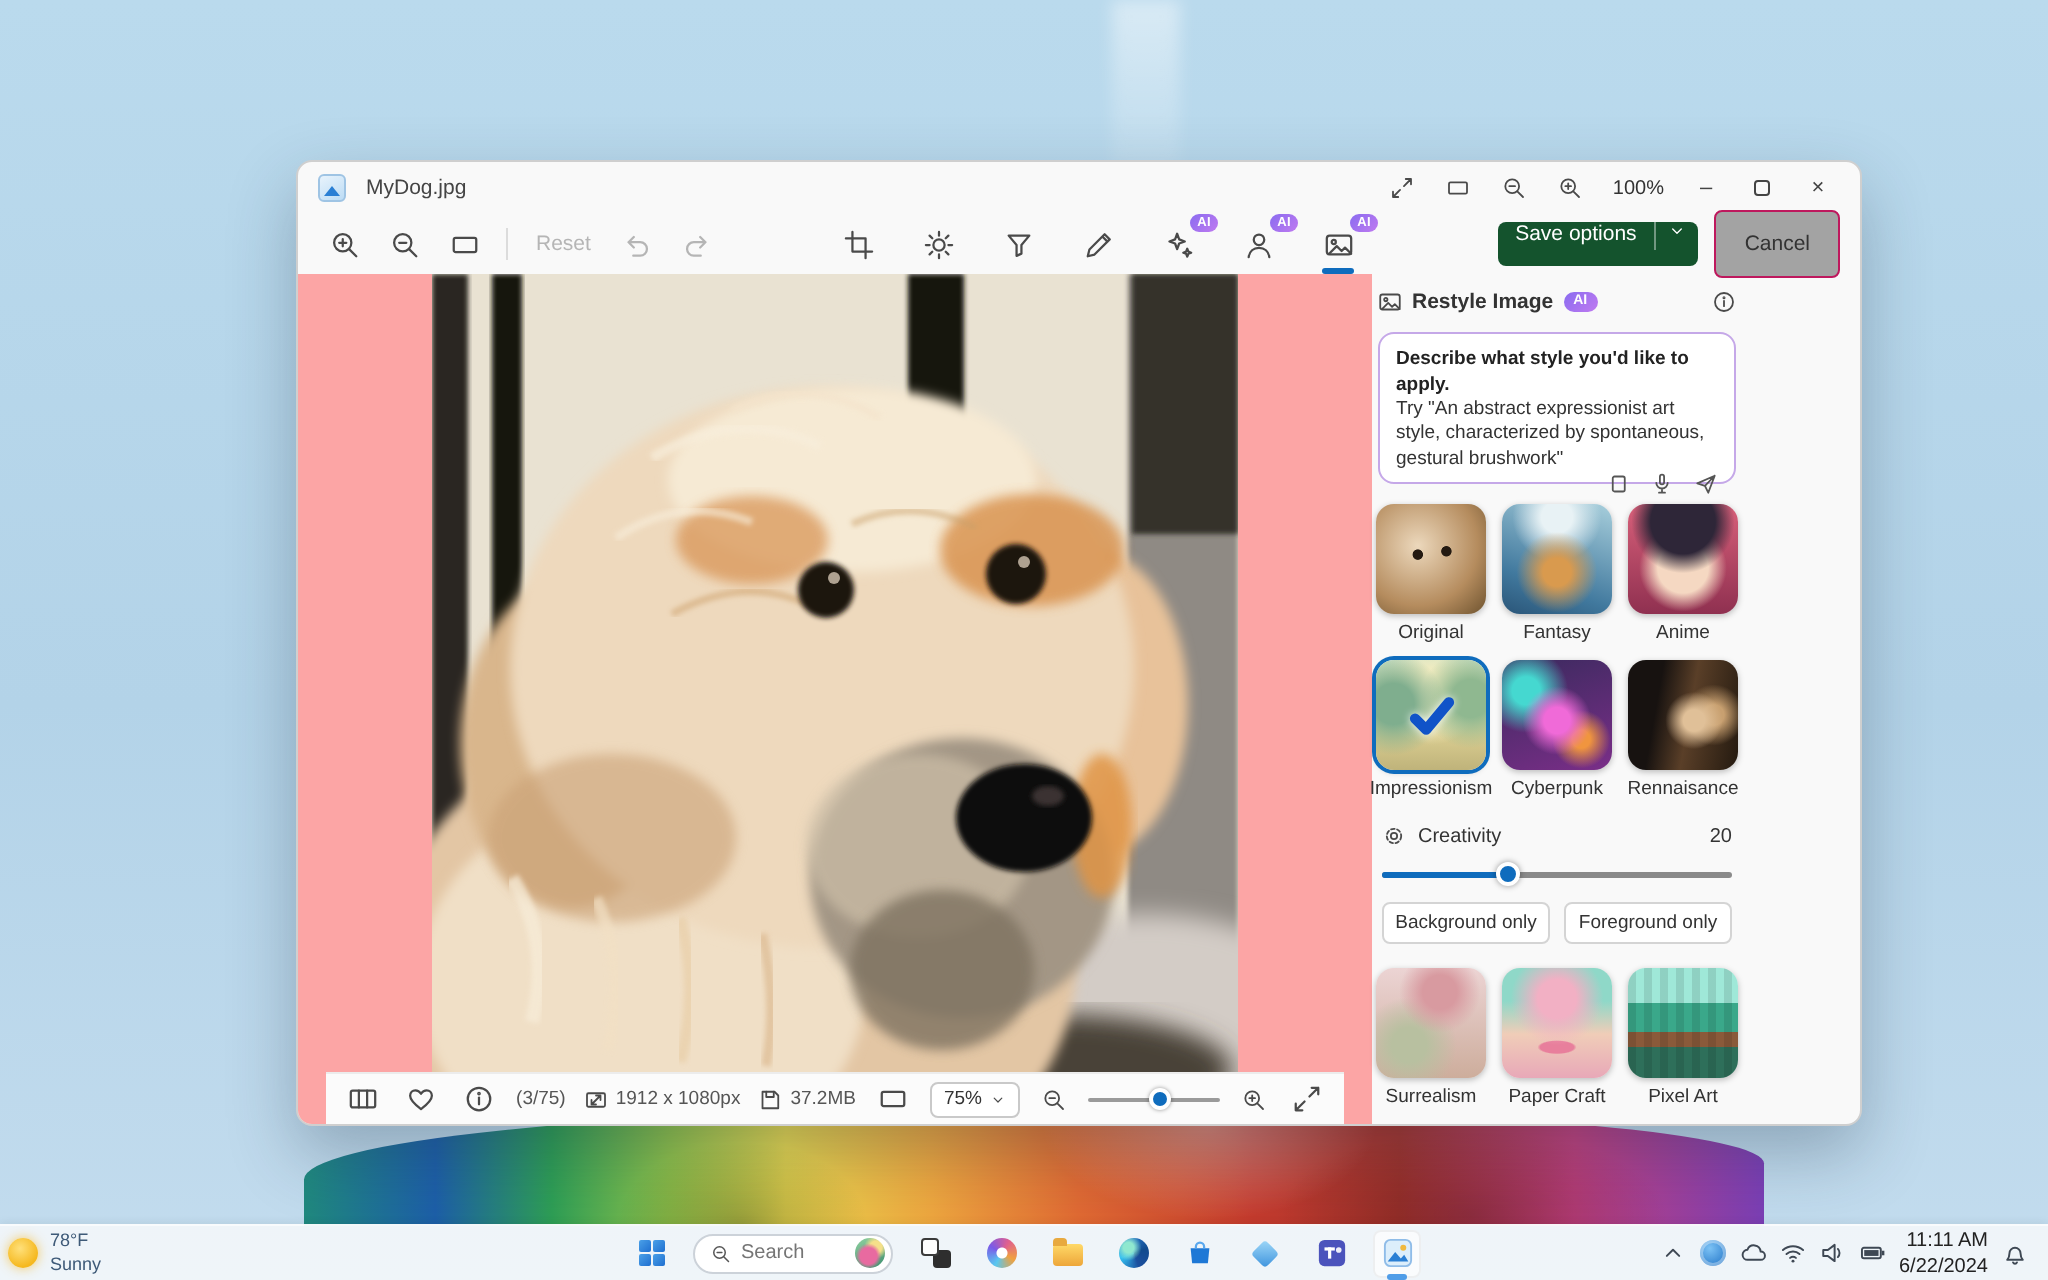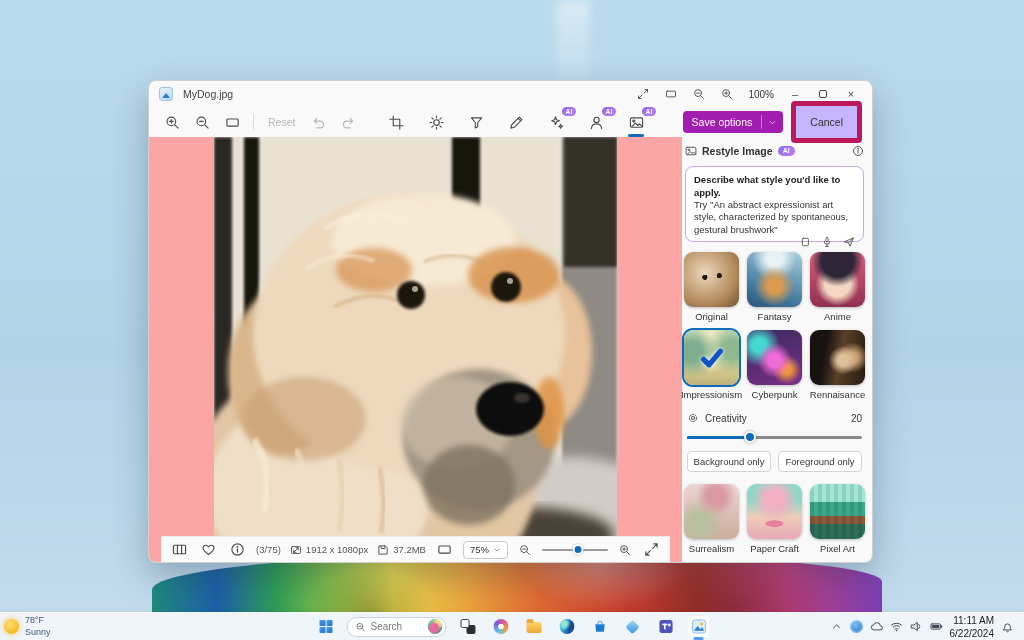--- a/index.html
+++ b/index.html
@@ -48,47 +48,47 @@
   .diamond { width:10px; height:10px; transform:rotate(45deg); border-radius:2px; background:linear-gradient(135deg,#9fd8f8,#3d93dd); }
   .teams { width:15px; height:15px; }
   .photos-btn { background:rgba(255,255,255,.65); box-shadow:inset 0 0 0 1px rgba(0,0,0,.05); }
   .indicator { position:absolute; bottom:-1px; left:50%; transform:translateX(-50%); width:10px; height:3px; border-radius:2px; background:#4f9de8; }
   .tray { margin-left:auto; display:flex; align-items:center; gap:7px; padding-right:10px; height:100%; }
   .tray .ic { width:13px; height:13px; stroke:#3e4854; }
   .bluedot { width:13px; height:13px; border-radius:50%; background:radial-gradient(circle at 38% 32%,#7cc2f5,#1b6fc4); box-shadow:inset 0 0 0 1.5px rgba(255,255,255,.35); }
   .clock { text-align:right; font-size:10px; line-height:1.3; color:#222; }
 
   
-  .window { position:absolute; left:148px; top:80px; width:725px; height:483px; background:#f9f9f9; border-radius:8px;
+  .window { position:absolute; left:148px; top:80px; width:783px; height:483px; background:#f9f9f9; border-radius:8px;
             border:1px solid #cfcfcf; box-shadow:0 14px 34px rgba(30,50,70,.30); overflow:hidden; display:flex; flex-direction:column; }
   .titlebar { height:26px; display:flex; align-items:center; padding:0 8px; flex:none; }
   .app-logo { width:14px; height:14px; border-radius:3px; background:linear-gradient(150deg,#e8f3fc,#bcdcf5); border:1px solid #9fc4e4; position:relative; margin:0 10px 0 2px; }
   .app-logo::after { content:""; position:absolute; left:2px; bottom:2px; border-left:4px solid transparent; border-right:4px solid transparent; border-bottom:5px solid #2a7fd4; }
   .title-text { font-size:10.5px; color:#444; }
   .tb-right { margin-left:auto; display:flex; align-items:center; gap:2px; }
   .cbtn { width:26px; height:22px; display:flex; align-items:center; justify-content:center; border-radius:4px; color:#444; font-size:11px; }
   .zoomlvl { font-size:10px; color:#333; padding:0 6px; }
   .max-box { width:8px; height:8px; border:1px solid #444; border-radius:2px; display:block; }
 
   .toolbar { height:30px; display:flex; align-items:center; padding:0 10px; flex:none; }
   .tgrp { display:flex; align-items:center; gap:4px; }
   .tbtn { width:26px; height:24px; display:flex; align-items:center; justify-content:center; border-radius:4px; position:relative; }
   .tdiv { width:1px; height:16px; background:#dcdcdc; margin:0 4px; }
   .reset-lbl { color:#b5b5b5; font-size:10.5px; padding:0 6px; }
   .tool-center { flex:1; display:flex; justify-content:center; gap:14px; }
   .ai-pill { position:absolute; top:-3px; right:-7px; font-size:6.5px; font-weight:bold; color:#fff; padding:1px 3.5px; border-radius:6px;
              background:linear-gradient(135deg,#8a6cf0,#c07af0); letter-spacing:.2px; }
   .sel-underline { position:absolute; bottom:-3px; left:50%; transform:translateX(-50%); width:16px; height:3px; border-radius:2px; background:#0f6cbd; }
   .tool-right { display:flex; align-items:center; gap:8px; margin-left:12px; }
-  .btn-primary { display:flex; align-items:center; height:22px; background:#a21caf; color:#fff; border-radius:4px; font-size:10.5px; overflow:hidden; }
+  .btn-primary { display:flex; align-items:flex-start; height:22px; background:#14532d; color:#fff; border-radius:4px; font-size:10.5px; overflow:hidden; }
   .btn-primary .lbl { padding:0 9px; }
   .btn-primary .split { width:1px; height:14px; background:rgba(255,255,255,.4); }
   .btn-primary .chev { padding:0 6px; display:flex; }
   .btn-primary .chev .ic { stroke:#fff; width:9px; height:9px; }
-  .btn-secondary { height:22px; padding:16px 14px; background:#c4b5fd; border:5px solid #be185d; border-radius:4px; font-size:10.5px; color:#333; display:flex; align-items:center; }
+  .btn-secondary { height:22px; padding:16px 14px; background:#a3a3a3; border:1px solid #be185d; border-radius:4px; font-size:10.5px; color:#333; display:flex; align-items:center; }
 
   .wbody { flex:1; display:flex; min-height:0; }
   .viewer { width:537px; display:flex; flex-direction:column; background:#fca5a5;align-items:center; }
   .canvas { flex:1; display:flex; align-items:flex-start; justify-content:center; padding-top:0; }
   .photo { width:403px; height:399px; display:block; }
   .viewfooter { height:26px; border-top:1px solid #ececec; display:flex; align-items:center; padding:0 8px; gap:9px; background:#fbfbfb; }
   .meta { display:flex; align-items:center; gap:4px; color:#555; font-size:9.5px; white-space:nowrap; }
   .vf-right { margin-left:auto; display:flex; align-items:center; gap:8px; }
   .zoomdd { display:flex; align-items:center; gap:4px; border:1px solid #c9c9c9; border-radius:4px; height:18px; padding:0 6px; font-size:9.5px; background:#fff; color:#333; }
   .zslider { position:relative; width:66px; height:14px; }

